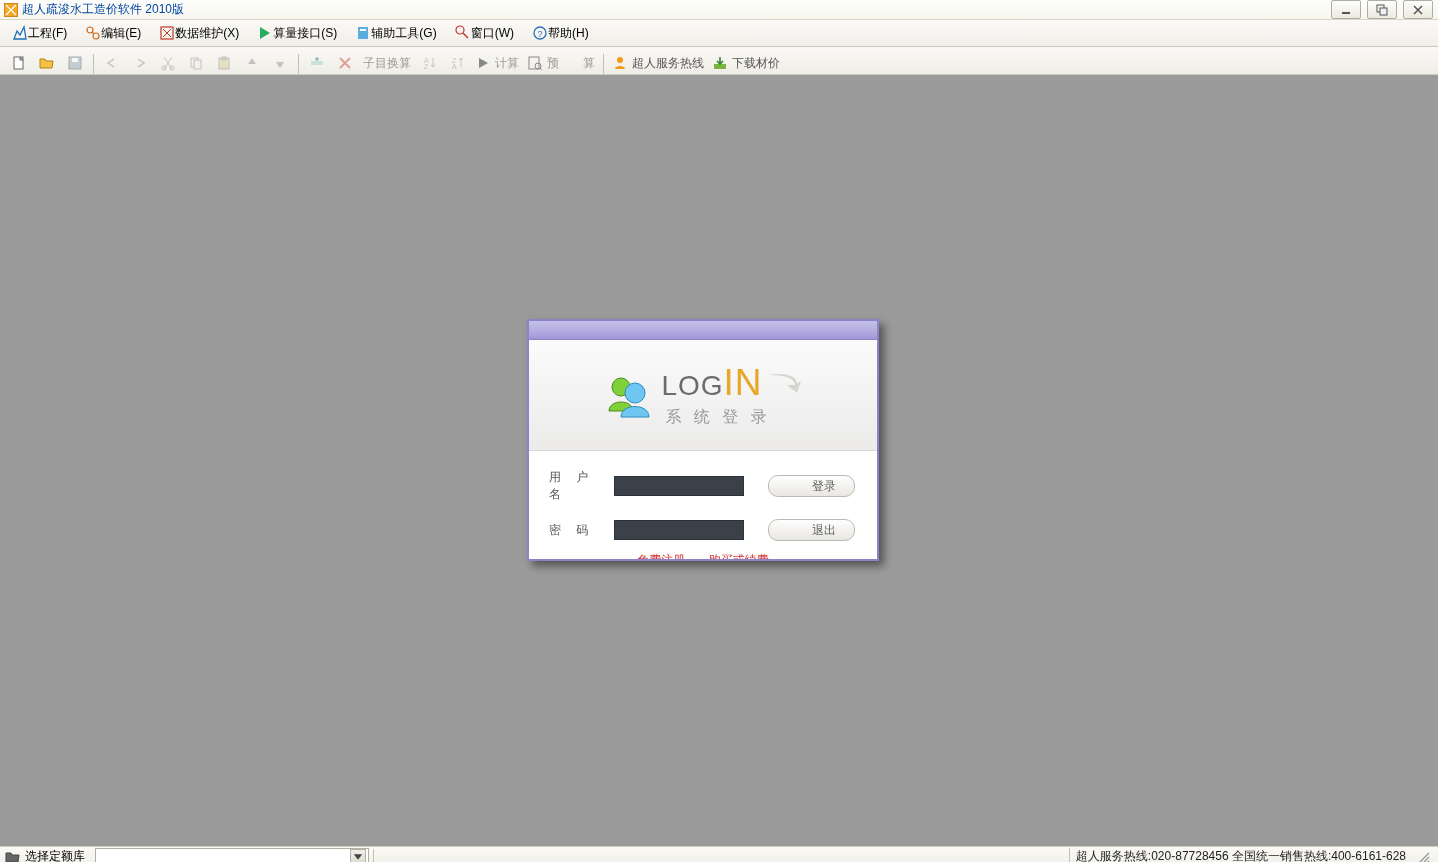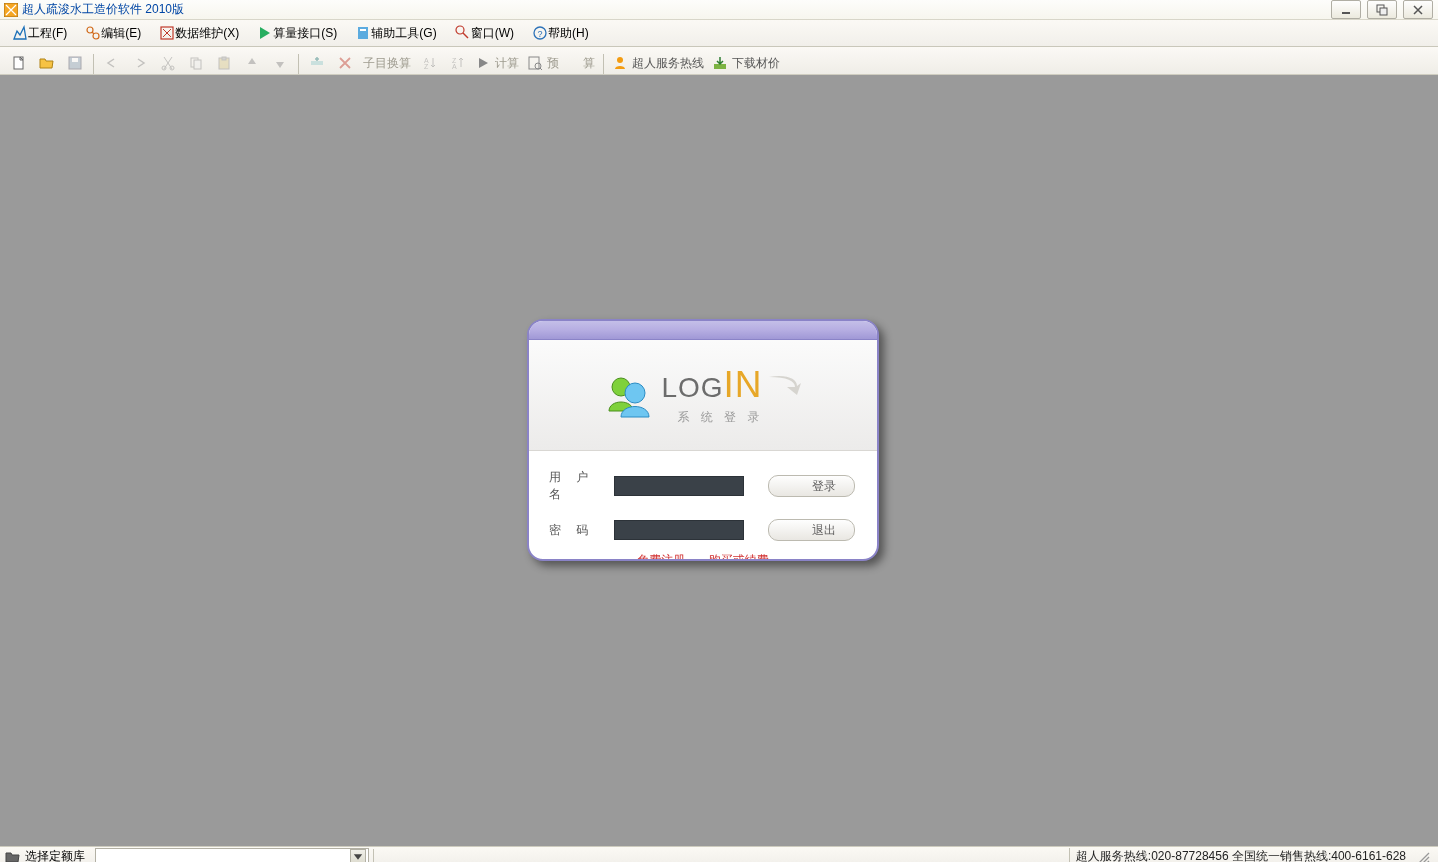--- a/index.html
+++ b/index.html
@@ -131,21 +131,21 @@
 
   
   .login-dialog {
     position: absolute;
     left: 527px;
     top: 244px;   
     width: 348px;
     height: 238px;
     background: #fff;
     border: 2px solid #8a83c7;
-    border-radius: 16px;
+    border-radius: 0;
     box-shadow: 5px 5px 8px rgba(0,0,0,.45);
     overflow: hidden;
   }
   .login-dialog .dlg-header {
     height: 18px;
     background: linear-gradient(to bottom, #c4bfe8 0%, #b6aee2 50%, #a098d6 100%);
     border-bottom: 1px solid #8a83c7;
   }
   .login-dialog .dlg-logo-area {
     height: 110px;
@@ -167,25 +167,25 @@
   }
   .dlg-logo-area .logo-main {
     display: flex;
     align-items: baseline;
     font-family: Arial, sans-serif;
   }
   .dlg-logo-area .logo-log { font-size: 28px; color: #6c6c6c; letter-spacing: 1px; font-weight: 500; }
   .dlg-logo-area .logo-in  { font-size: 37px; color: #e7a728; letter-spacing: 1px; font-weight: 500; }
   .dlg-logo-area .logo-arrow { margin-left: 4px; }
   .dlg-logo-area .logo-sub {
-    font-size: 12px;
+    font-size: 16px;
     color: #9a9a9a;
     letter-spacing: 4px;
     margin-top: 3px;
-    margin-left: 16px;
+    margin-left: 4px;
   }
   .dlg-form {
     padding: 18px 20px 8px;
   }
   .dlg-row {
     display: flex;
     align-items: center;
     margin-bottom: 16px;
   }
   .dlg-row label {

